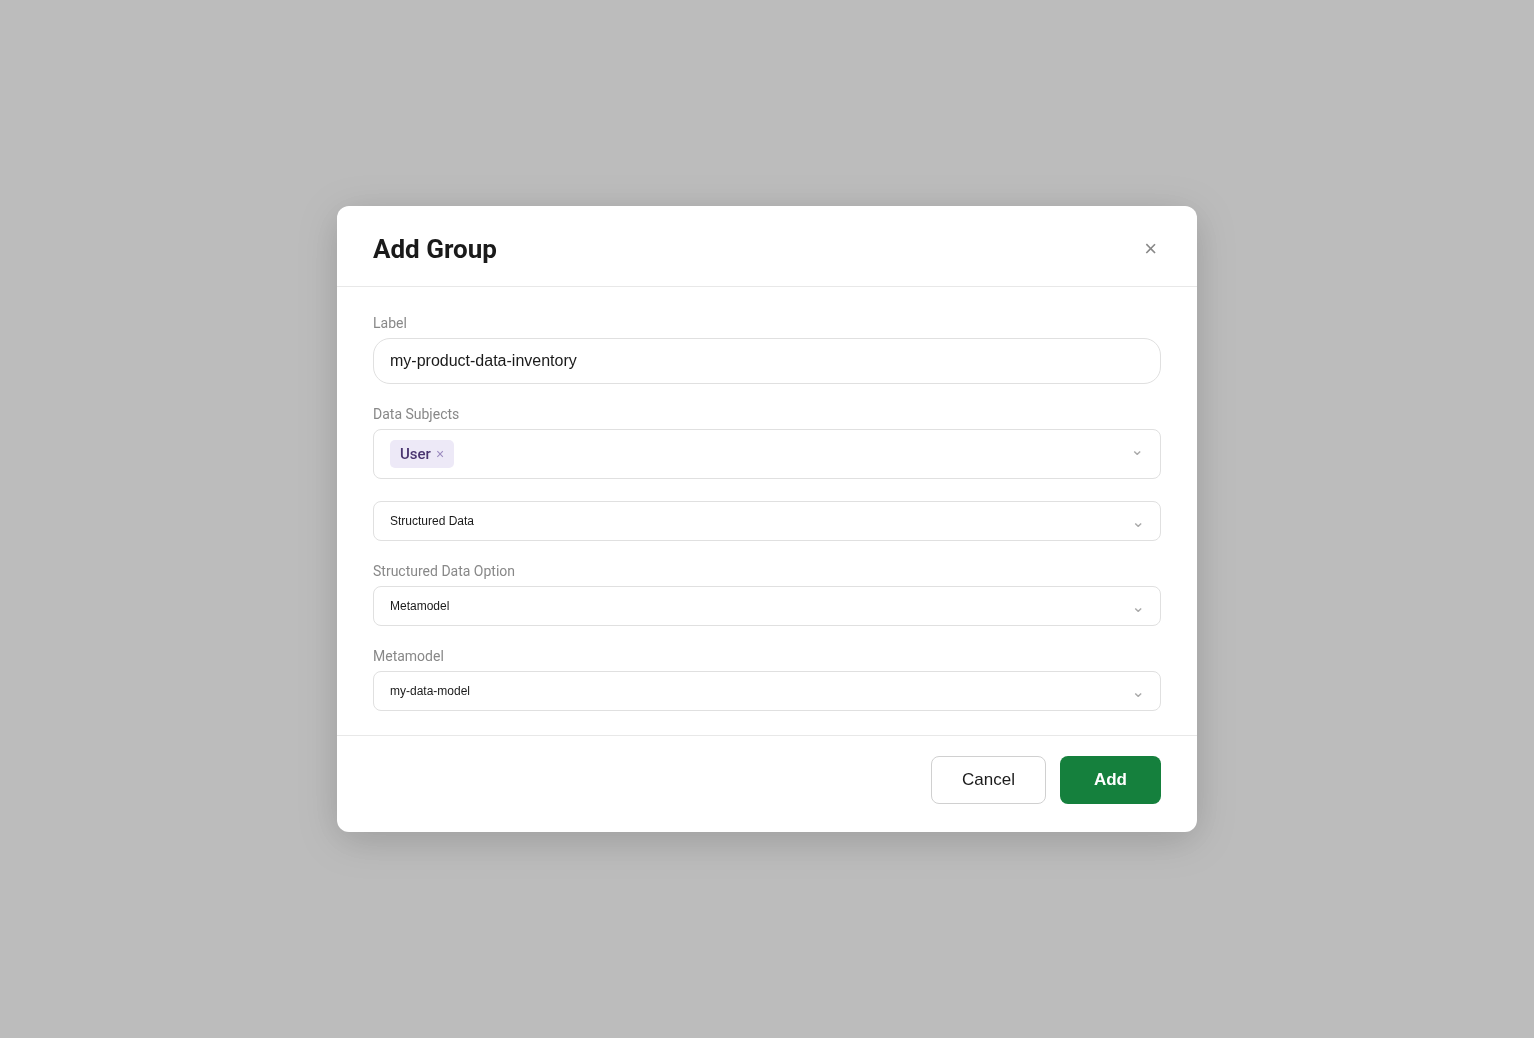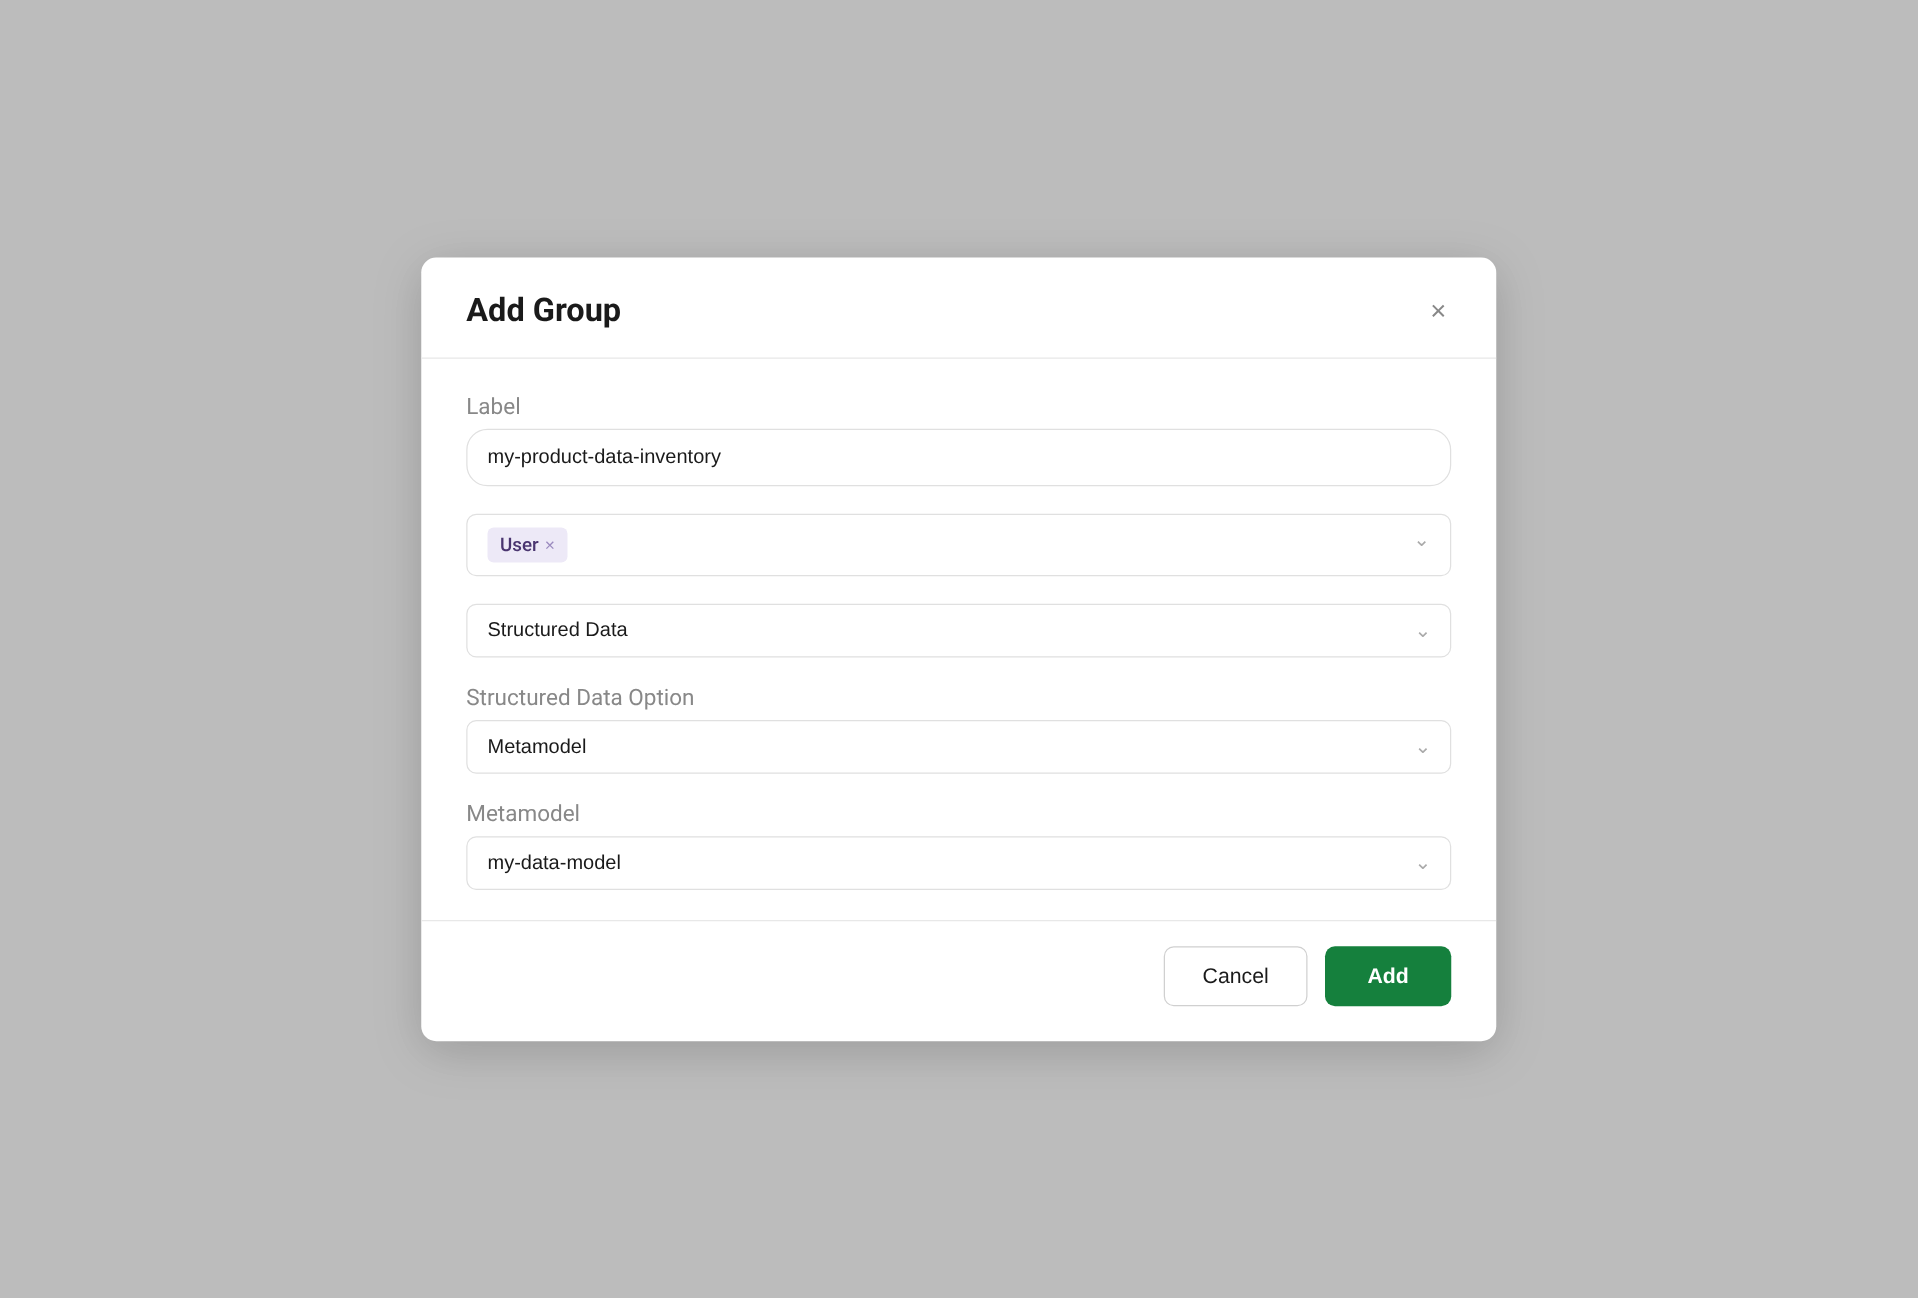--- a/index.html
+++ b/index.html
@@ -69,42 +69,42 @@
       gap: 22px;
     }
 
     .field-group {
       display: flex;
       flex-direction: column;
       gap: 7px;
     }
 
     .field-label {
-      font-size: 18px;
+      font-size: 14px;
       color: #888;
       font-weight: 400;
     }
 
     .text-input {
       width: 100%;
       padding: 13px 16px;
       border: 1.5px solid #e0e0e0;
       border-radius: 17px;
       font-size: 16px;
       color: #1a1a1a;
       background: #ffffff;
       outline: none;
     }
 
     .select-field {
       width: 100%;
       padding: 12px 16px;
       border: 1.5px solid #e0e0e0;
       border-radius: 8px;
-      font-size: 16px;
+      font-size: 12px;
       color: #1a1a1a;
       background: #ffffff;
       appearance: none;
       -webkit-appearance: none;
       cursor: pointer;
       outline: none;
     }
 
     .select-wrapper {
       position: relative;
@@ -205,20 +205,21 @@
     </div>
 
     <div class="modal-body">
 
       <div class="field-group">
         <label class="field-label">Label</label>
         <input type="text" class="text-input" value="my-product-data-inventory" style="">
       </div>
 
       <div class="field-group">
+        <label class="field-label">Data Subjects</label>
         <div class="tags-field">
           <span class="tag">
             <span>User</span>
             <button class="tag-remove">×</button>
           </span>
           <span class="tags-chevron">⌄</span>
         </div>
       </div>
 
       <div class="field-group">

